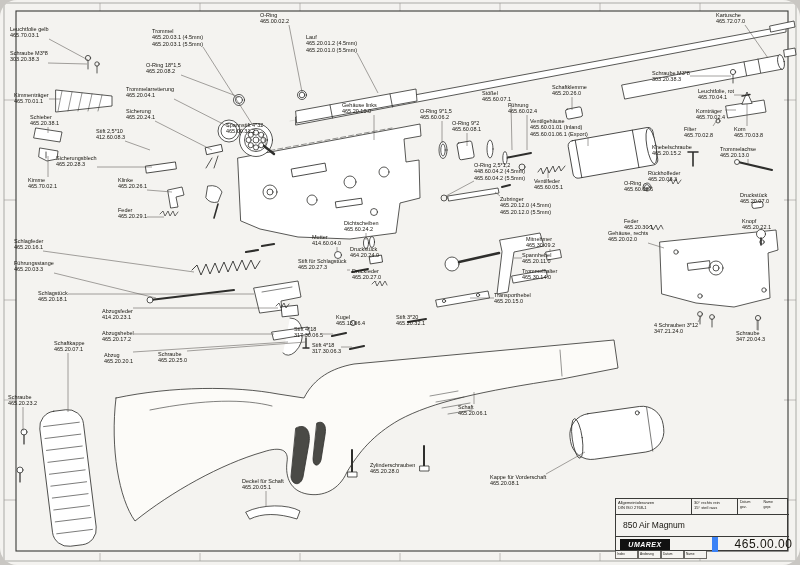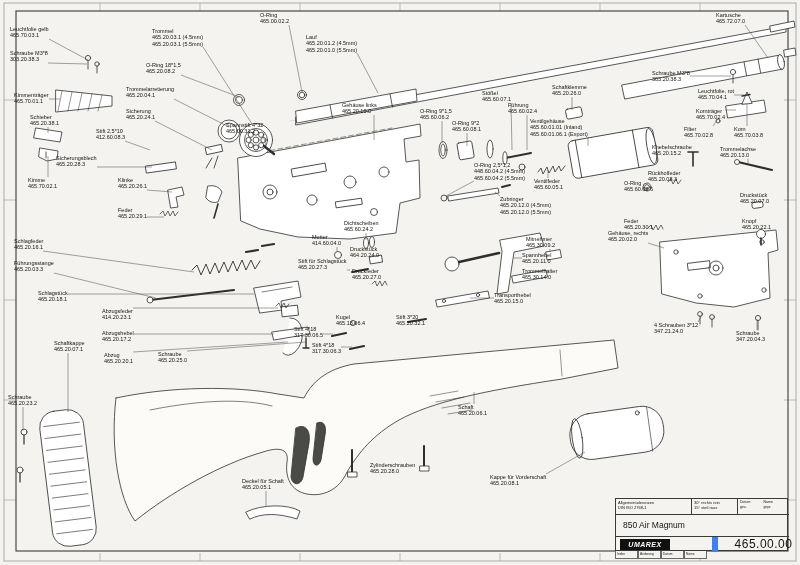--- a/index.html
+++ b/index.html
@@ -1,17 +1,17 @@
 <!DOCTYPE html>
 <html><head>
 <meta charset="utf-8">
 <style>
   html,body{margin:0;padding:0;background:#c9c7c3;}
   #sheet{position:relative;width:800px;height:565px;background:#f4f3f0;overflow:hidden;
-         font-family:"Liberation Sans",sans-serif;color:#17150f;}
+         font-family:"Liberation Sans",sans-serif;color:#17150f;border-radius:17px;}
   #drawing-svg,#leader-svg{position:absolute;left:0;top:0;}
   #leader-svg{pointer-events:none;}
   #leader-svg line{stroke:#5a5752;stroke-width:.55;}
   #label-layer{position:absolute;left:0;top:0;width:100%;height:100%;}
   .part-label{position:absolute;font-size:5.5px;line-height:1.15;white-space:nowrap;color:#17150f;}
   .titleblock{position:absolute;left:615px;top:498px;width:173px;height:53px;box-sizing:border-box;
               border:1px solid #3a3a38;background:#f4f3f0;}
   .tb-cell{position:absolute;box-sizing:border-box;border-right:1px solid #3a3a38;
            border-bottom:1px solid #3a3a38;font-size:4px;line-height:1.35;padding:1px 2px;overflow:hidden;}
   .tb-mini{display:grid;grid-template-columns:1fr 1fr;font-size:3.5px;line-height:1.5;}

